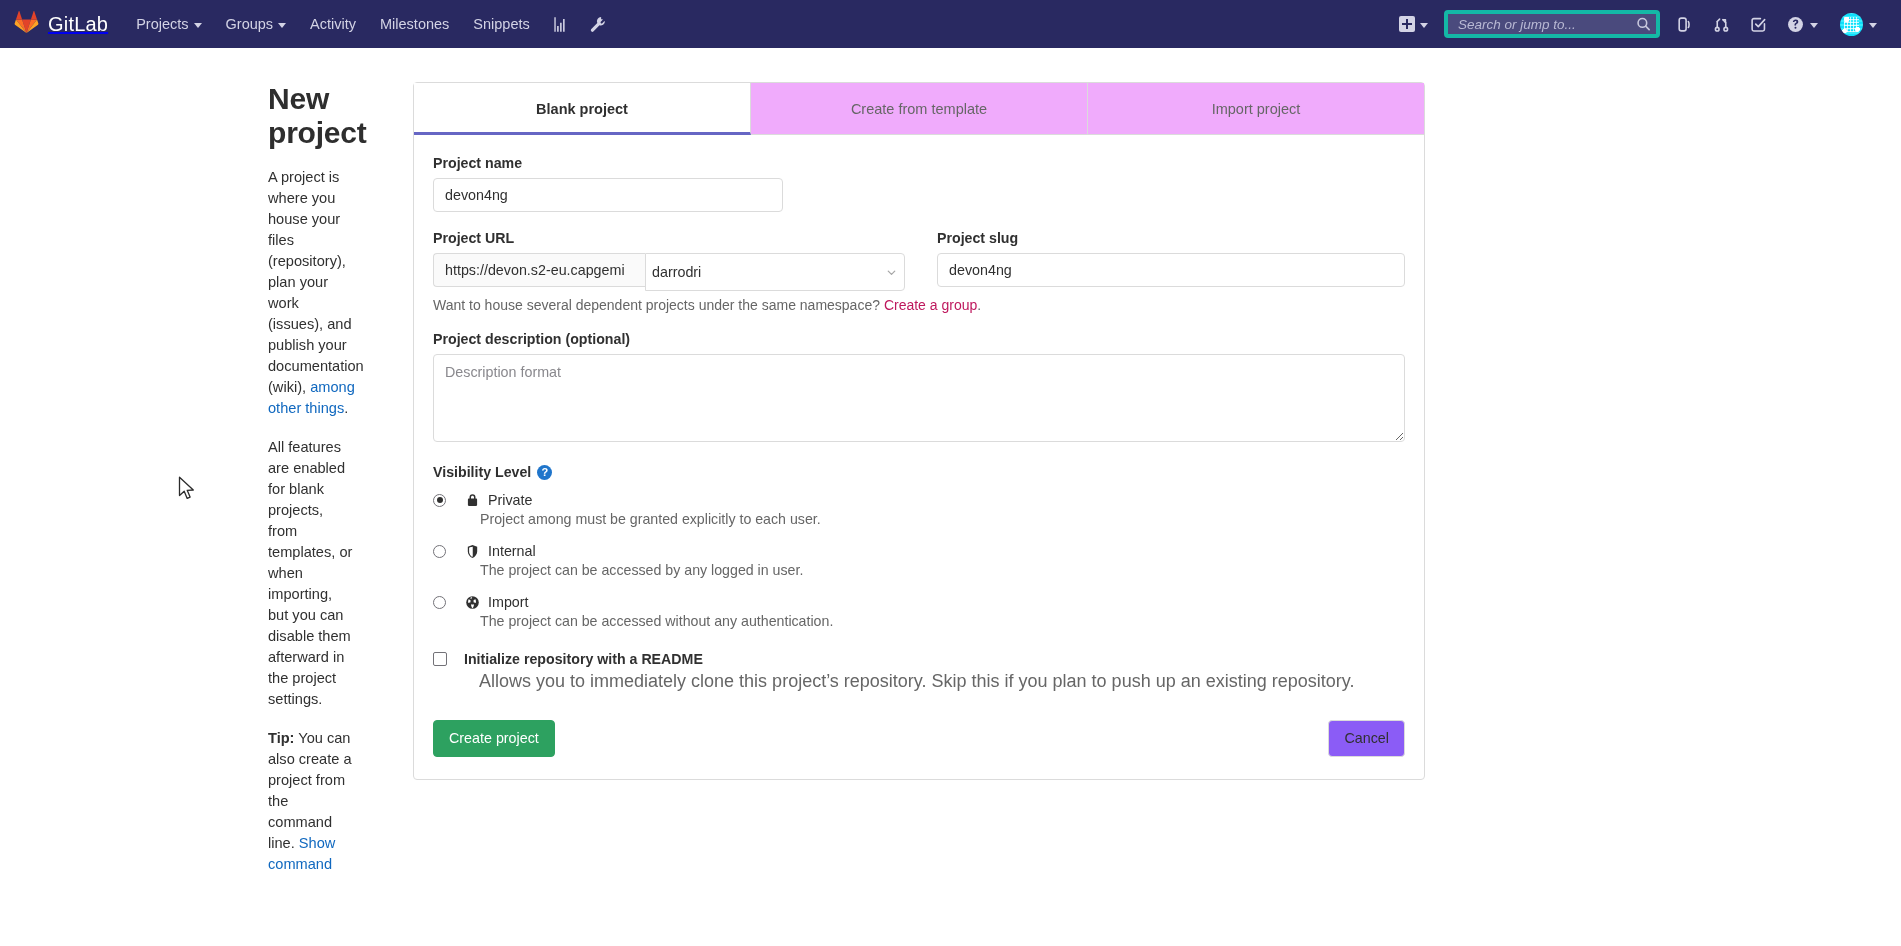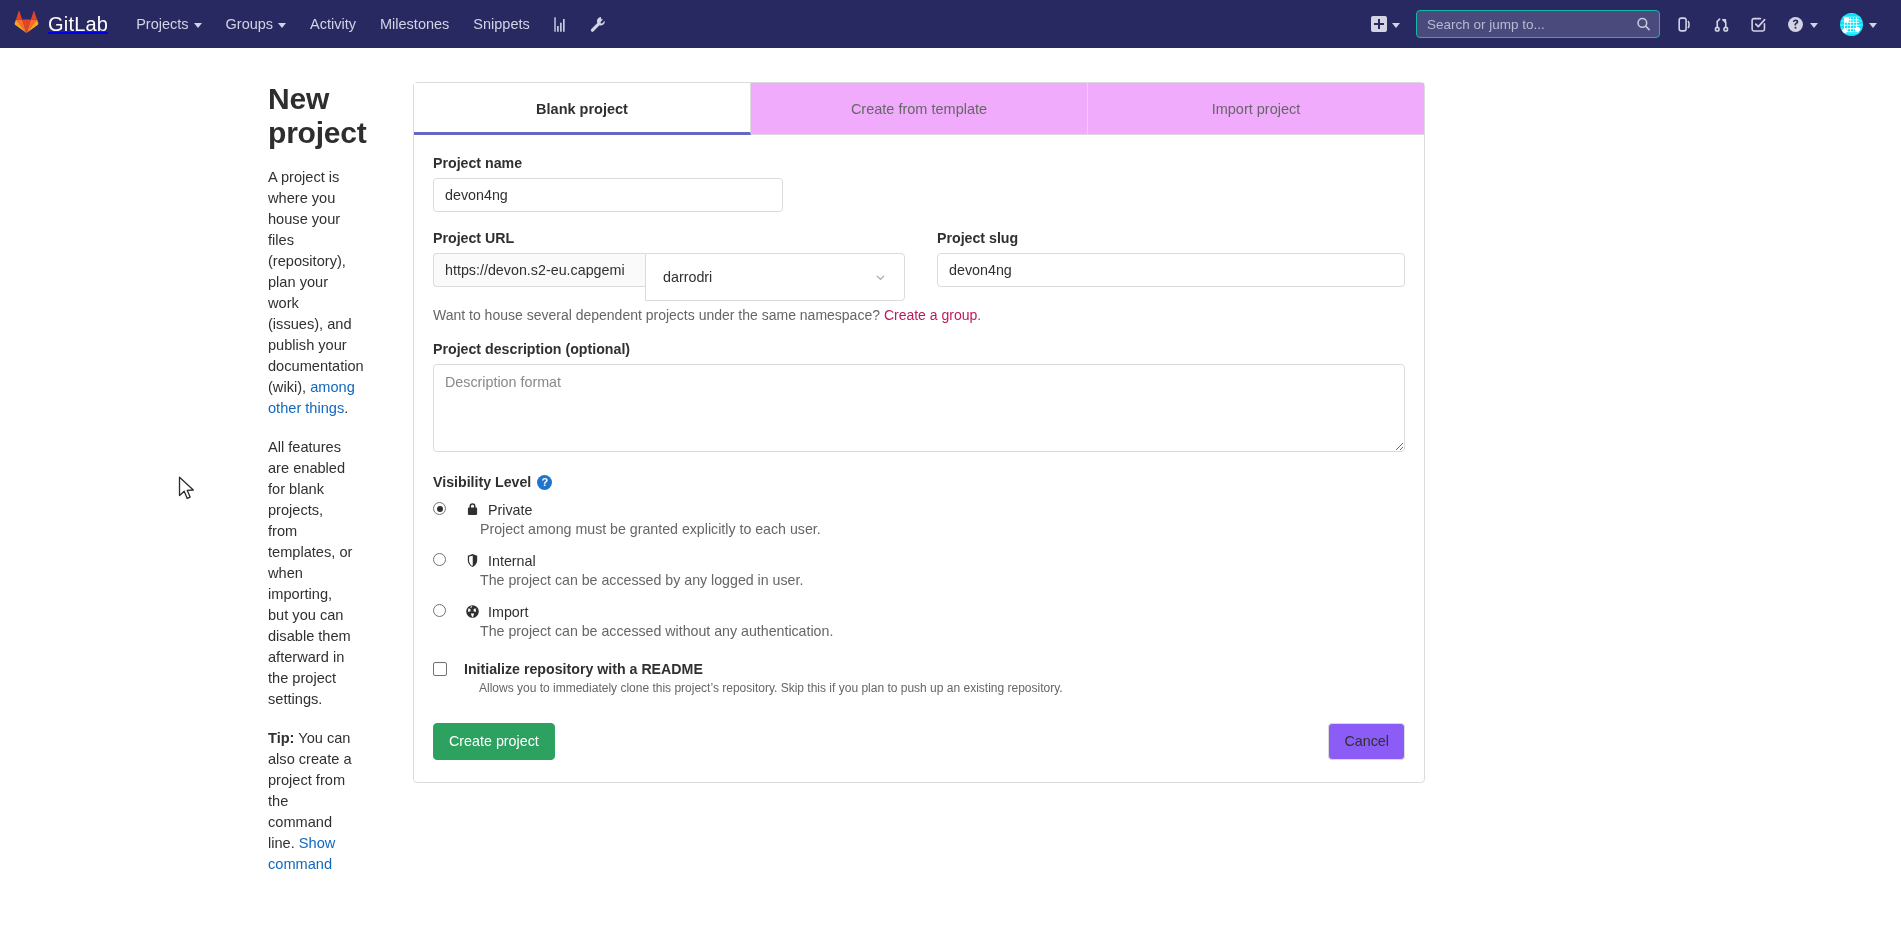--- a/index.html
+++ b/index.html
@@ -70,29 +70,30 @@
     content: ""; position: absolute; background: #292961;
   }
   .plus-box::before { left: 7px; top: 3px; width: 2px; height: 10px; }
   .plus-box::after { top: 7px; left: 3px; height: 2px; width: 10px; }
 
   .search-wrap {
     position: relative;
     margin: 0 6px;
   }
   .search-input {
-    width: 244px; height: 28px;
+    width: 216px; height: 28px;
     background: #4a4a7d;
-    border: 1px solid #14b8a6;
+    border: 4px solid #14b8a6;
     border-radius: 4px;
     color: #ffffff;
     font-size: 13.5px;
     font-family: "Liberation Sans", sans-serif;
     padding: 0 30px 0 10px;
     outline: none;
+    font-style: italic;
   }
   .search-input::placeholder { color: #b9b9d4; }
   .search-icon-pos {
     position: absolute; right: 9px; top: 50%;
     transform: translateY(-50%);
     color: #c7c7dd;
     pointer-events: none;
     display: flex;
   }
 
@@ -222,28 +223,28 @@
     padding: 0 11px;
     font-size: 14.3px;
     color: #303030;
     white-space: nowrap;
     overflow: hidden;
     width: 212px;
     flex: none;
   }
   .ns-select {
     flex: 1;
-    height: 48px;
+    height: 38px;
     border: 1px solid #dbdbdb;
     border-radius: 0 4px 4px 0;
     background: #fff;
     font-size: 14.3px;
     color: #303030;
     font-family: "Liberation Sans", sans-serif;
-    padding: 0 17px;
+    padding: 0 6px;
     outline: none;
     position: relative;
     display: flex; align-items: center;
     cursor: pointer;
   }
   .ns-select .sel-caret {
     margin-left: auto;
     color: #a7a7a7;
     display: flex;
   }
@@ -279,21 +280,21 @@
     width: 15px; height: 15px; border-radius: 50%;
     background: #1f75cb;
     color: #ffffff;
     font-size: 11px; font-weight: 700;
     display: flex; align-items: center; justify-content: center;
     cursor: pointer;
     line-height: 1;
   }
 
   .vis-option { margin-bottom: 16px; }
-  .vis-row { display: flex; align-items: flex-start; gap: 8px; }
+  .vis-row { display: flex; align-items: center; gap: 8px; }
   .radio {
     width: 13px; height: 13px;
     border: 1px solid #737278;
     border-radius: 50%;
     background: #fff;
     position: relative;
     flex: none;
     margin-right: 10px;
     cursor: pointer;
   }
@@ -318,21 +319,21 @@
   .checkbox {
     width: 14px; height: 14px;
     border: 1px solid #737278;
     border-radius: 2px;
     background: #fff;
     flex: none;
     margin-right: 9px;
     cursor: pointer;
   }
   .readme-label { font-size: 14.2px; font-weight: 700; color: #303030; cursor: pointer; }
-  .readme-desc { font-size: 12px; color: #666666; margin: 4px 0 0 46px; }
+  .readme-desc { font-size: 18px; color: #666666; margin: 4px 0 0 46px; }
 
   .actions {
     display: flex;
     align-items: center;
     margin-top: 28px;
   }
   .btn {
     font-family: "Liberation Sans", sans-serif;
     font-size: 14.3px;
     border-radius: 4px;

